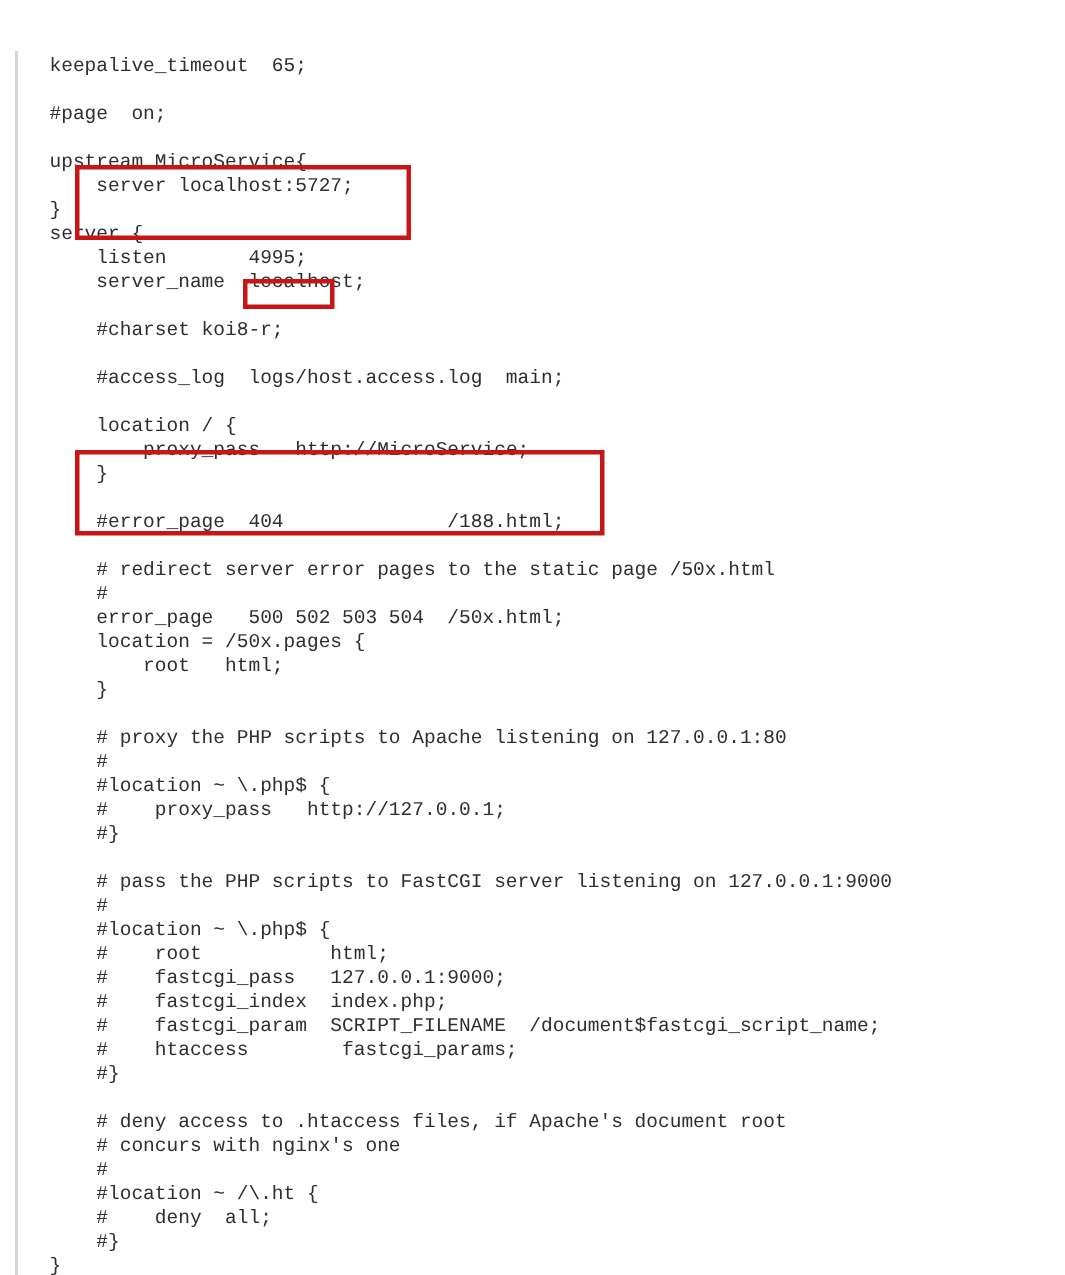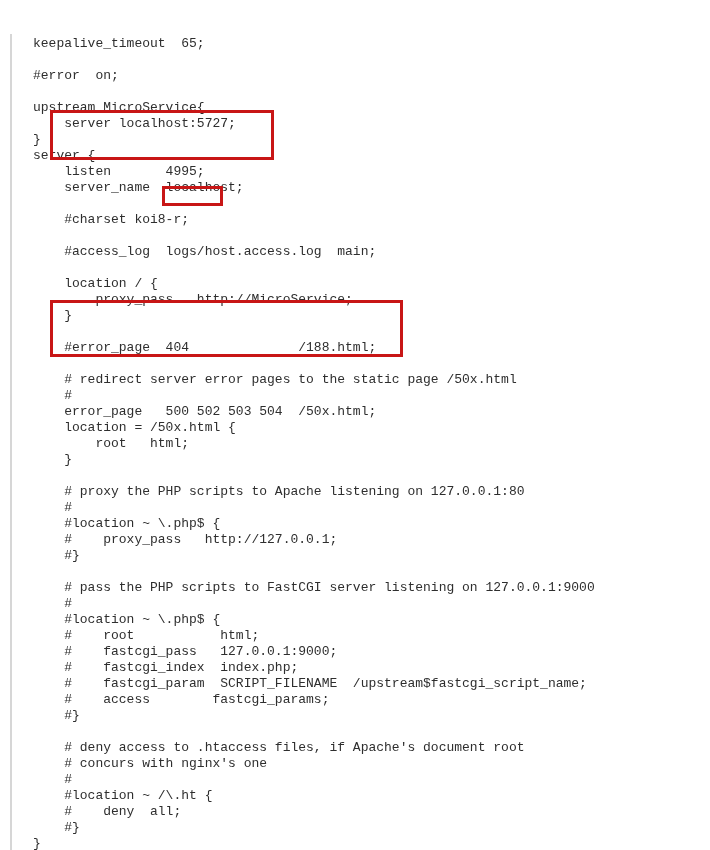--- a/index.html
+++ b/index.html
@@ -56,21 +56,21 @@
   }
 </style>
 </head>
 <body>
 
 <div id="screen" style="background: rgb(255, 255, 255);">
   <div class="page-edge" style="background: rgb(214, 214, 214);"></div>
   <div class="config" style="color: rgb(46, 46, 46);">
       <div class="code-line"><span>keepalive_timeout  65;</span></div>
       <div class="code-line"><span></span></div>
-      <div class="code-line"><span>#error  on;</span></div>
+      <div class="code-line"><span>#page  on;</span></div>
       <div class="code-line"><span></span></div>
       <div class="code-line"><span class="u">upstream MicroService{</span></div>
       <div class="code-line"><span>    server localhost:5727;</span></div>
       <div class="code-line"><span>}</span></div>
       <div class="code-line"><span>server {</span></div>
       <div class="code-line"><span>    listen       4995;</span></div>
       <div class="code-line"><span>    server_name  localhost;</span></div>
       <div class="code-line"><span></span></div>
       <div class="code-line"><span>    #charset koi8-r;</span></div>
       <div class="code-line"><span></span></div>
@@ -78,38 +78,38 @@
       <div class="code-line"><span></span></div>
       <div class="code-line"><span>    location / {</span></div>
       <div class="code-line"><span>        proxy_pass   </span><span class="u">http://MicroService;</span></div>
       <div class="code-line"><span>    }</span></div>
       <div class="code-line"><span></span></div>
       <div class="code-line"><span>    #error_page  404              /188.html;</span></div>
       <div class="code-line"><span></span></div>
       <div class="code-line"><span>    # redirect server error pages to the static page /50x.html</span></div>
       <div class="code-line"><span>    #</span></div>
       <div class="code-line"><span>    error_page   500 502 503 504  /50x.html;</span></div>
-      <div class="code-line"><span>    location = /50x.html {</span></div>
+      <div class="code-line"><span>    location = /50x.pages {</span></div>
       <div class="code-line"><span>        root   html;</span></div>
       <div class="code-line"><span>    }</span></div>
       <div class="code-line"><span></span></div>
       <div class="code-line"><span>    # proxy the PHP scripts to Apache listening on 127.0.0.1:80</span></div>
       <div class="code-line"><span>    #</span></div>
       <div class="code-line"><span>    #location ~ \.php$ {</span></div>
       <div class="code-line"><span>    #    proxy_pass   </span><span class="u">http://127.0.0.1;</span></div>
       <div class="code-line"><span>    #}</span></div>
       <div class="code-line"><span></span></div>
       <div class="code-line"><span>    # pass the PHP scripts to FastCGI server listening on 127.0.0.1:9000</span></div>
       <div class="code-line"><span>    #</span></div>
       <div class="code-line"><span>    #location ~ \.php$ {</span></div>
       <div class="code-line"><span>    #    root           html;</span></div>
       <div class="code-line"><span>    #    fastcgi_pass   127.0.0.1:9000;</span></div>
       <div class="code-line"><span>    #    fastcgi_index  index.php;</span></div>
-      <div class="code-line"><span>    #    fastcgi_param  SCRIPT_FILENAME  /upstream$fastcgi_script_name;</span></div>
-      <div class="code-line"><span>    #    access        fastcgi_params;</span></div>
+      <div class="code-line"><span>    #    fastcgi_param  SCRIPT_FILENAME  /document$fastcgi_script_name;</span></div>
+      <div class="code-line"><span>    #    htaccess        fastcgi_params;</span></div>
       <div class="code-line"><span>    #}</span></div>
       <div class="code-line"><span></span></div>
       <div class="code-line"><span>    # deny access to .htaccess files, if Apache's document root</span></div>
       <div class="code-line"><span>    # concurs with nginx's one</span></div>
       <div class="code-line"><span>    #</span></div>
       <div class="code-line"><span>    #location ~ /\.ht {</span></div>
       <div class="code-line"><span>    #    deny  all;</span></div>
       <div class="code-line"><span>    #}</span></div>
       <div class="code-line"><span>}</span></div>
     </div>

